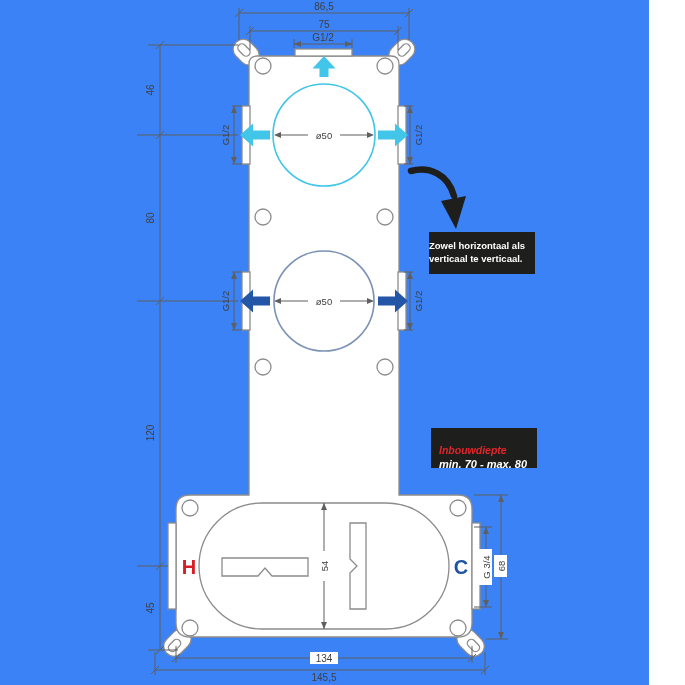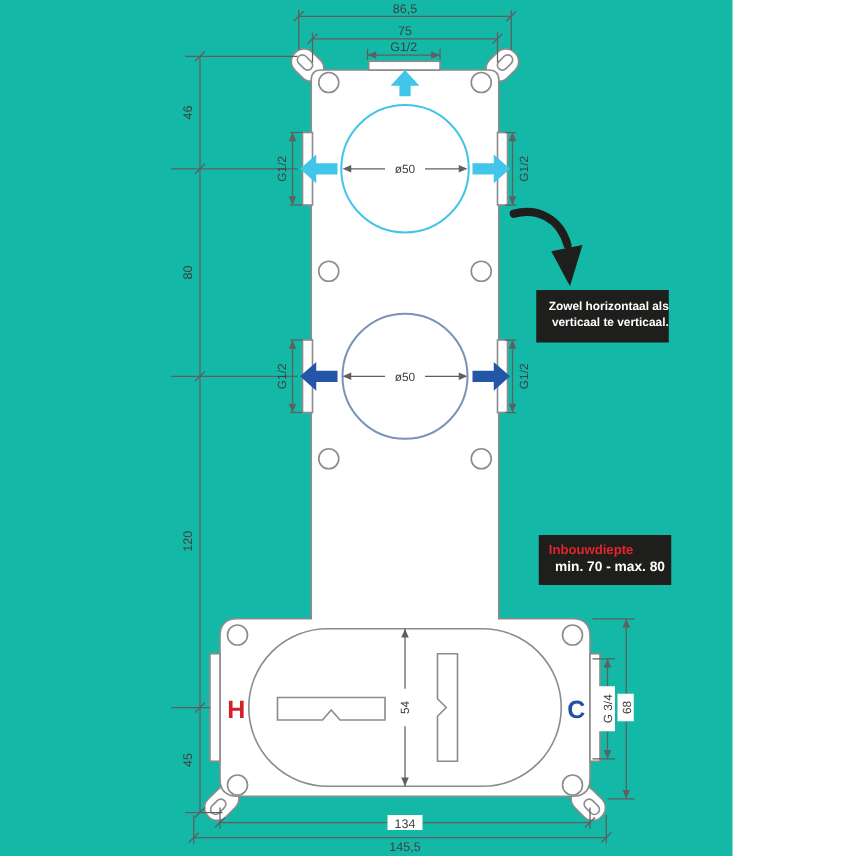--- a/index.html
+++ b/index.html
@@ -1,22 +1,22 @@
 <!DOCTYPE html>
 <html><head>
 <meta charset="utf-8">
 <style>
   html,body{margin:0;padding:0;background:#ffffff;}
-  #canvas{position:relative;width:586px;height:685px;background:#14b8a6;font-family:"Liberation Sans",sans-serif;overflow:hidden;}
+  #canvas{position:relative;width:649px;height:685px;background:#3b82f6;font-family:"Liberation Sans",sans-serif;overflow:hidden;}
   svg text{font-family:"Liberation Sans",sans-serif;}
   .callout{position:absolute;background:#1e1e1c;color:#fff;font-weight:bold;box-sizing:border-box;}
-  #callout-placement{left:429px;top:232px;width:106px;height:42px;font-size:9.5px;line-height:13px;text-align:right;padding-top:7px;}
-  #callout-depth{left:431px;top:428px;width:106px;height:40px;font-size:10.5px;line-height:13.5px;padding:6px 0 0 8px;text-align:left;}
+  #callout-placement{left:429px;top:232px;width:106px;height:42px;font-size:9.5px;line-height:13px;text-align:left;padding-top:7px;}
+  #callout-depth{left:431px;top:428px;width:106px;height:40px;font-size:10.5px;line-height:13.5px;padding:16px 0 0 8px;text-align:left;font-style:italic;}
   #callout-depth .t1{color:#e1252b;display:block;}
-  #callout-depth .t2{color:#fff;display:block;font-size:11px;text-align:center;}
+  #callout-depth .t2{color:#fff;display:block;font-size:11px;}
 </style>
 </head>
 <body>
 
 <div id="canvas">
 <svg width="685" height="685" viewBox="0 0 685 685">
   <g stroke="#8c8c8c" stroke-width="1.3" fill="#ffffff">
 
     <g transform="translate(256,62) rotate(-135)">
       <rect x="0" y="-10" width="28" height="20" rx="9.5"></rect>

